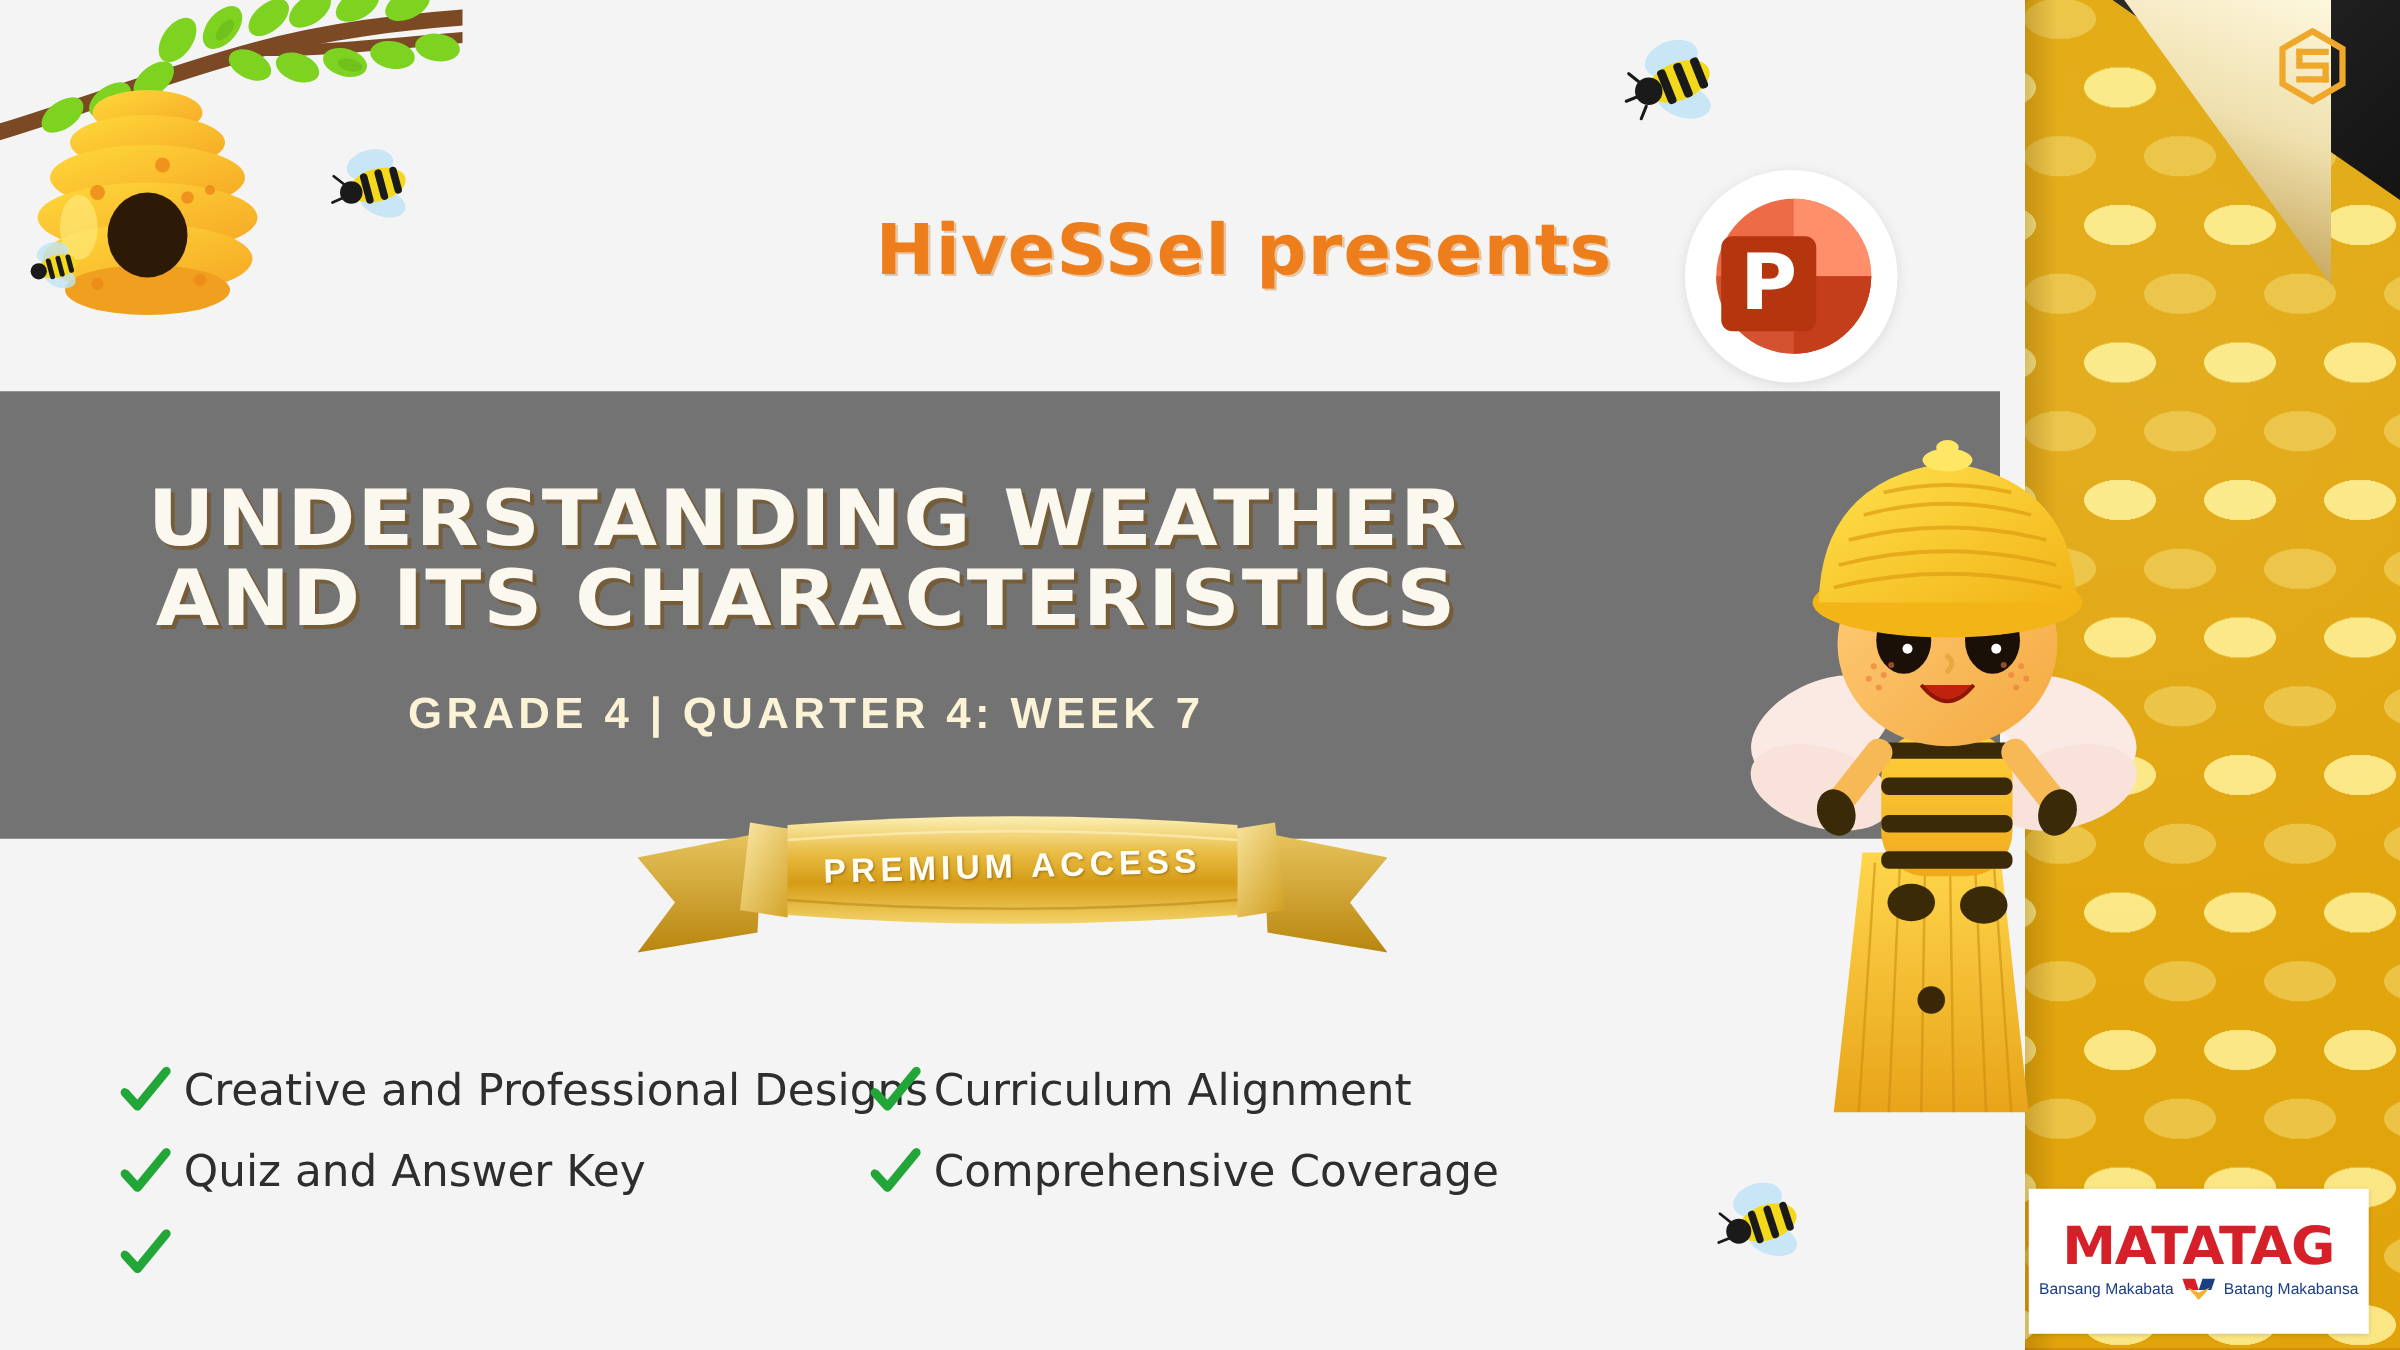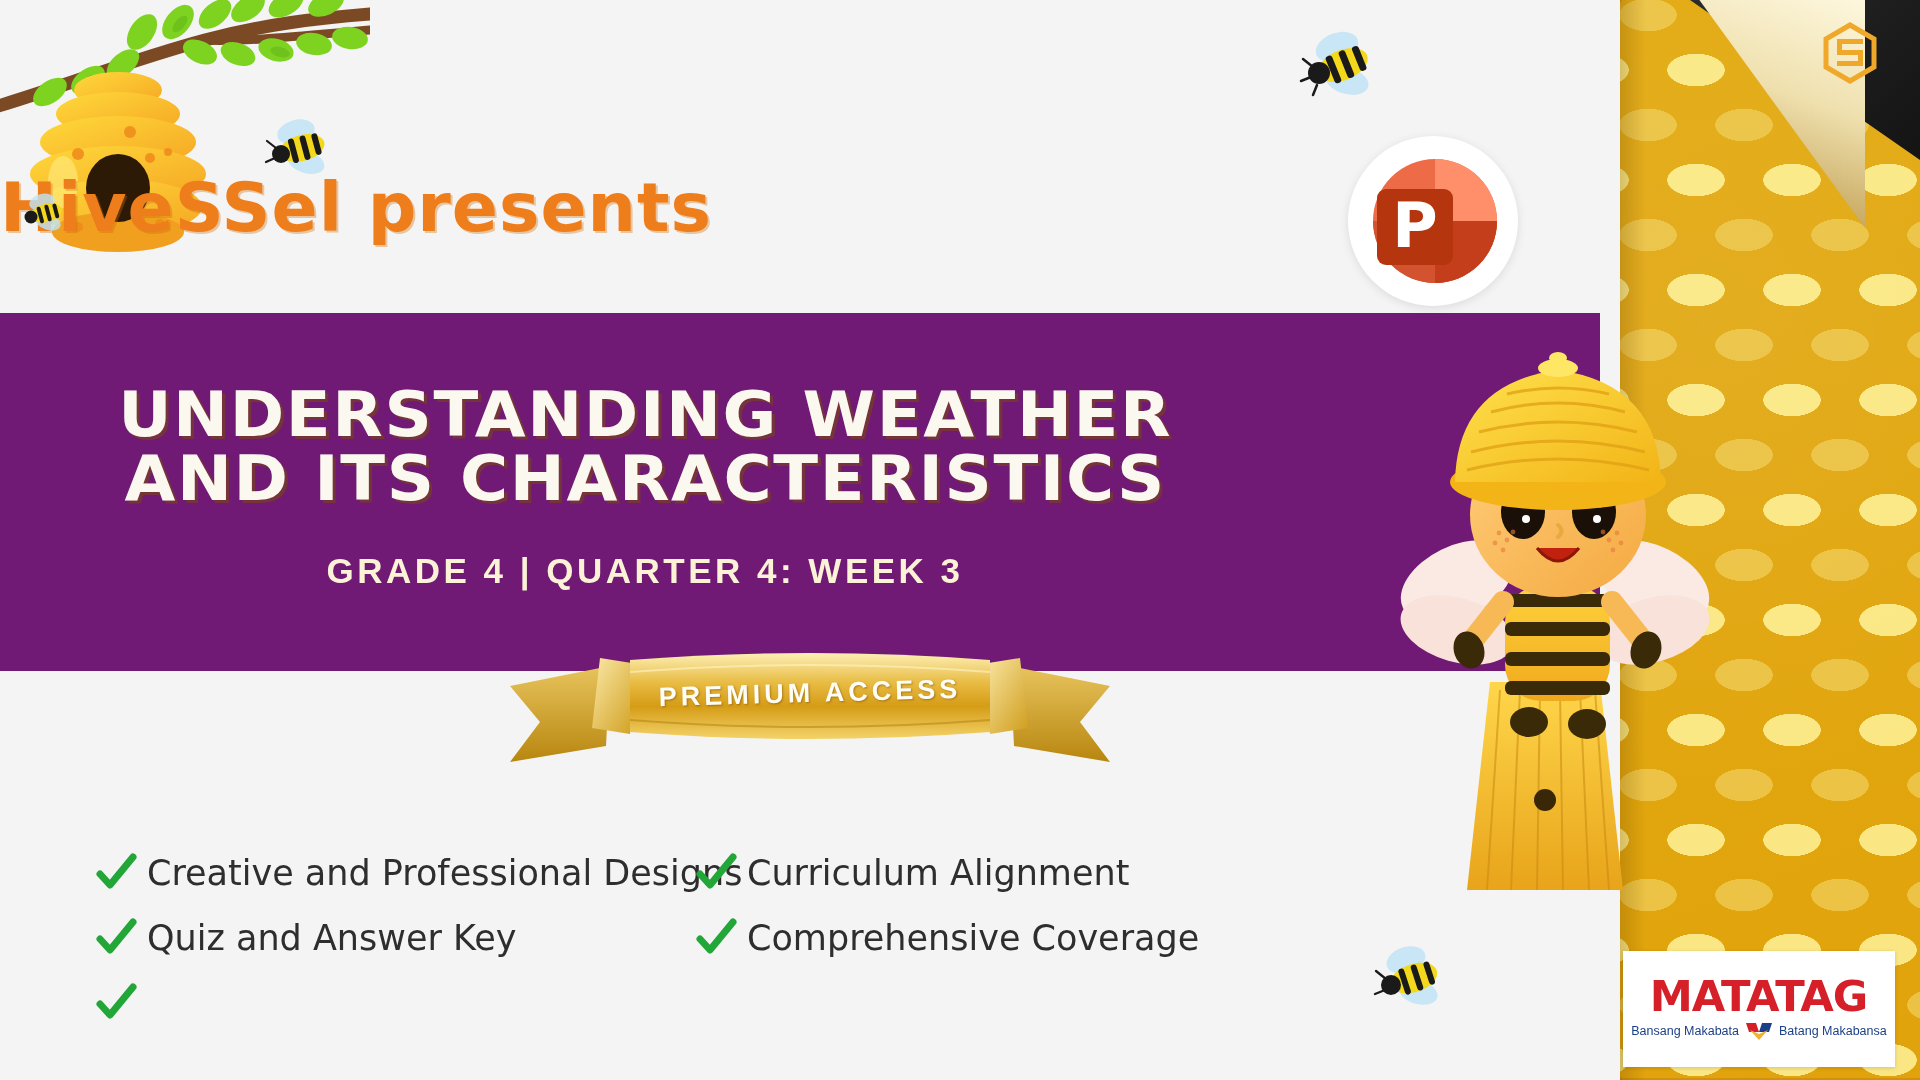--- a/index.html
+++ b/index.html
@@ -68,21 +68,21 @@
   .ppt-badge{
     position:absolute; left:1348px; top:136px; width:170px; height:170px;
     border-radius:50%; background:#fff;
     display:flex; align-items:center; justify-content:center;
     box-shadow:0 2px 10px rgba(0,0,0,.10);
   }
 
   
   .band{
     position:absolute; left:0; top:313px; width:1600px; height:358px;
-    background:#701a75;
+    background:#737373;
   }
   .band-inner{
     position:absolute; left:0; top:0; width:1290px; height:100%;
     display:flex; flex-direction:column; align-items:center; justify-content:center;
     padding-bottom:10px;
   }
   .title{
     font-family:"DejaVu Sans", sans-serif;
     font-weight:bold;
     font-size:62px;
@@ -242,22 +242,22 @@
     <svg width="140" height="140" viewBox="0 0 140 140">
       <circle cx="72" cy="70" r="62" fill="#ed6c47"></circle>
       <path d="M72 8a62 62 0 0 1 62 62H72z" fill="#ff8f6b"></path>
       <path d="M10 70h124a62 62 0 0 1-62 62A62 62 0 0 1 10 70z" fill="#d35230"></path>
       <path d="M72 70h62a62 62 0 0 1-62 62z" fill="#c43e1c"></path>
       <rect x="14" y="38" width="76" height="76" rx="9" fill="#b5350f"></rect>
       <text x="52" y="96" text-anchor="middle" fill="#fff" font-family="DejaVu Sans, sans-serif" font-size="62" font-weight="bold">P</text>
     </svg>
   </div>
 
-  <div style="position:absolute; left:0; top:168px; width:1290px; text-align:left;
-              font-family:'DejaVu Sans', sans-serif; font-weight:bold; font-size:68px;
+  <div style="position:absolute; left:0; top:168px; width:1290px; text-align:right;
+              font-family:'DejaVu Sans', sans-serif; font-weight:bold; font-size:56px;
               color:#ee7d1b; letter-spacing:1px; text-shadow:2px 2px 0 rgba(200,110,10,.35);">HiveSSel presents</div>
 
   <div class="bee" style="left:1295px; top:25px;">
     <svg width="90" height="80" viewBox="0 0 90 80">
       <ellipse cx="42" cy="22" rx="22" ry="14" fill="#bfe3f5" opacity=".85" transform="rotate(-20 42 22)"></ellipse>
       <ellipse cx="52" cy="56" rx="22" ry="13" fill="#bfe3f5" opacity=".85" transform="rotate(15 52 56)"></ellipse>
       <ellipse cx="48" cy="40" rx="26" ry="15" fill="#f4d81c" transform="rotate(-22 48 40)"></ellipse>
       <g fill="#1a1a1a" transform="rotate(-22 48 40)">
         <rect x="34" y="26" width="7" height="29" rx="3"></rect>
         <rect x="48" y="26" width="7" height="29" rx="3"></rect>
@@ -339,21 +339,21 @@
       <circle cx="13" cy="29" r="6.5" fill="#1a1a1a"></circle>
     </svg>
   </div>
 
   <div class="band">
     <div class="band-inner">
       <div class="title">
         <div>UNDERSTANDING WEATHER</div>
         <div>AND ITS CHARACTERISTICS</div>
       </div>
-      <div class="subtitle">GRADE 4 | QUARTER 4: WEEK 3</div>
+      <div class="subtitle">GRADE 4 | QUARTER 4: WEEK 7</div>
     </div>
   </div>
 
   <svg class="mascot" viewBox="0 0 330 560">
     <defs>
       <linearGradient id="skin" x1="0" y1="0" x2="1" y2="1">
         <stop offset="0" stop-color="#ffcd7a"></stop>
           <stop offset="1" stop-color="#f4a940"></stop>
       </linearGradient>
       <linearGradient id="hat" x1="0" y1="0" x2="1" y2="1">

